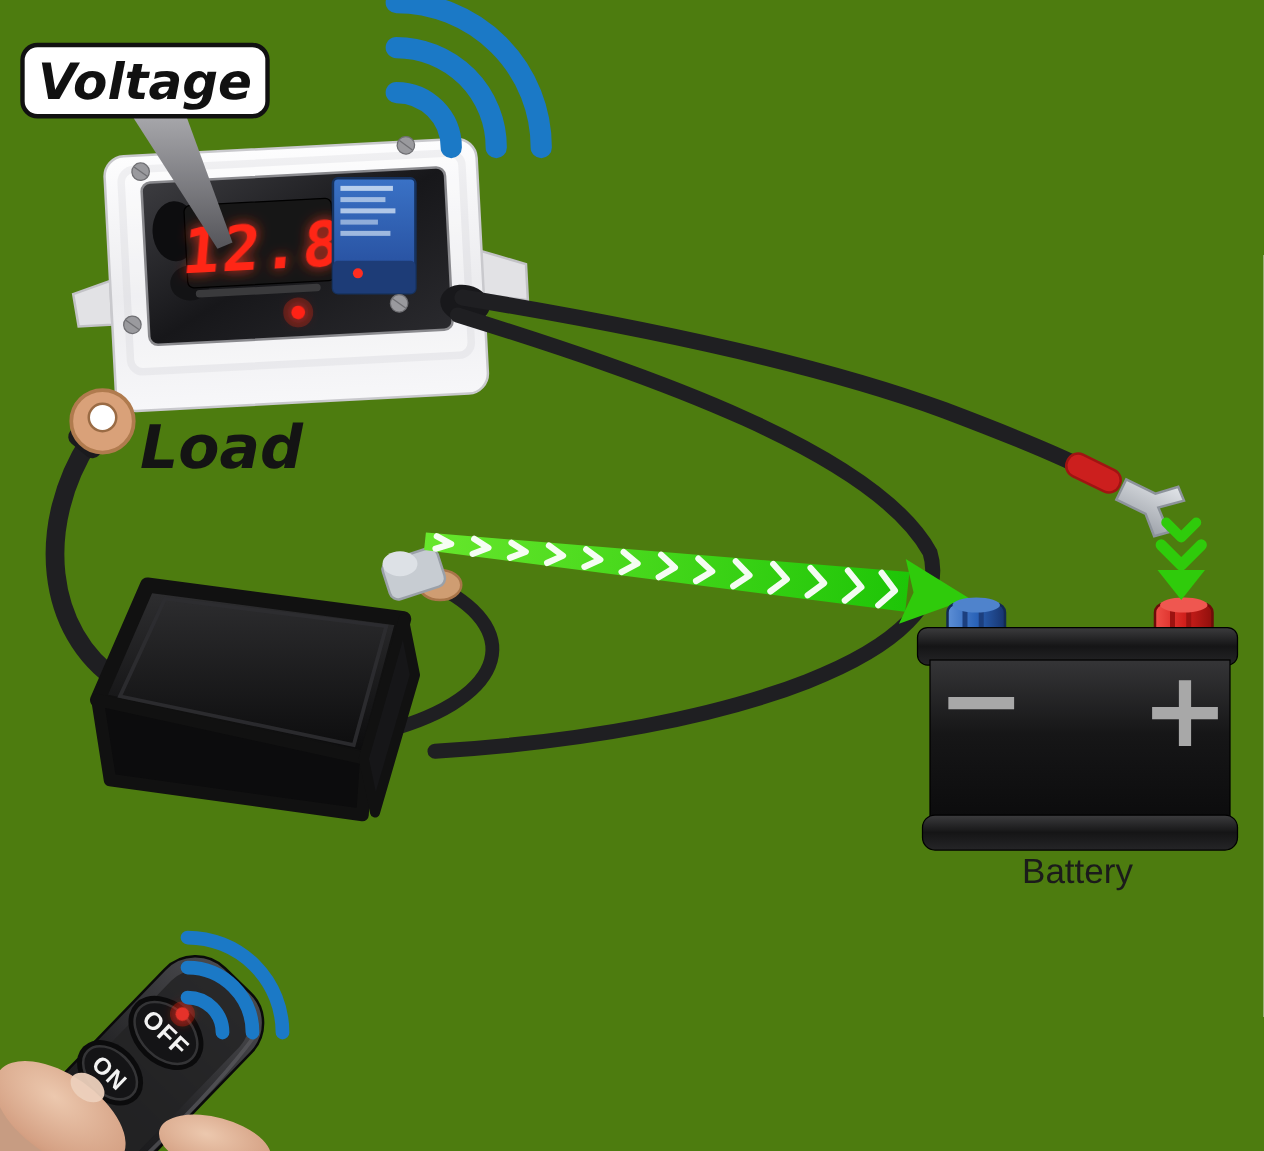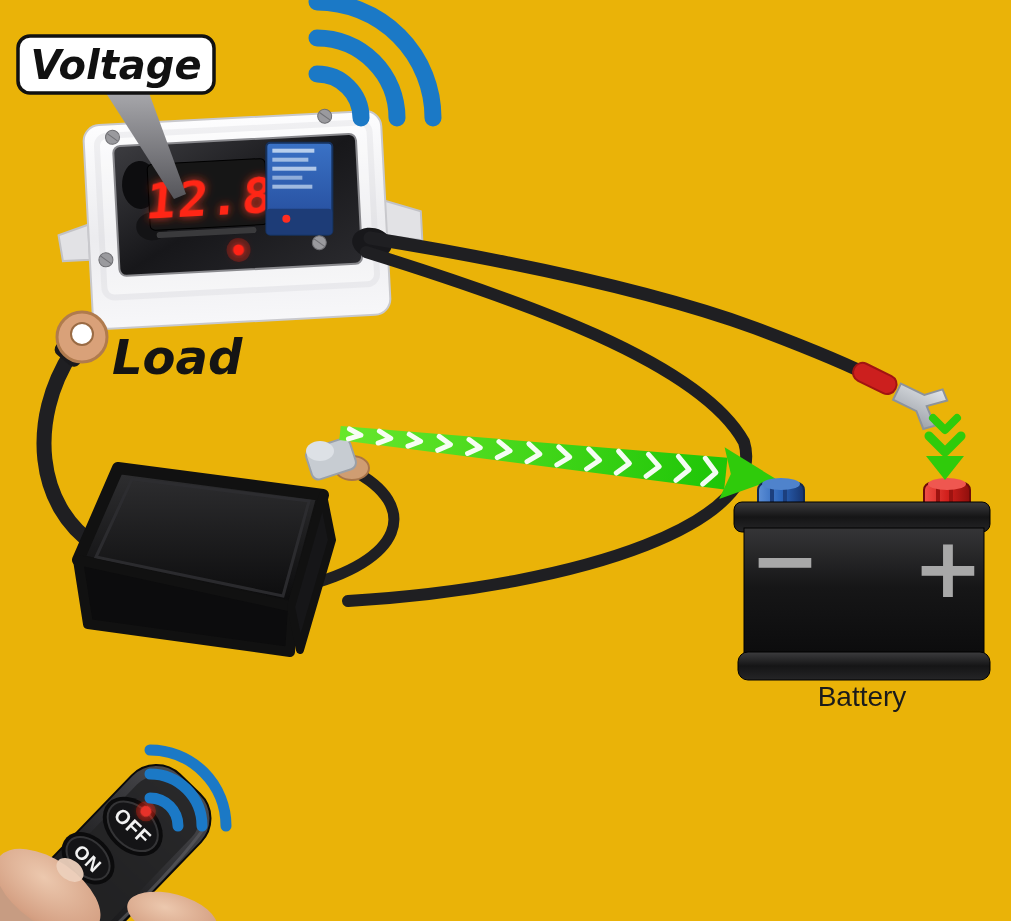--- a/index.html
+++ b/index.html
@@ -1,16 +1,16 @@
 <!DOCTYPE html>
 <html><head>
 <meta charset="utf-8">
 <style>
   html,body{margin:0;padding:0;background:#ffffff;}
-  .canvas{position:relative;width:1011px;height:921px;background:#eab308;overflow:hidden;
+  .canvas{position:relative;width:1011px;height:921px;background:#4d7c0f;overflow:hidden;
           font-family:"Liberation Sans",sans-serif;}
   svg{display:block}
   .callout-text{font-family:"DejaVu Sans",sans-serif;font-style:italic;font-weight:700;
                 font-size:40px;fill:#111;}
   .load-text{font-family:"DejaVu Sans",sans-serif;font-style:italic;font-weight:700;
              font-size:48px;fill:#141414;}
   .battery-text{font-family:"Liberation Sans",sans-serif;font-size:28px;fill:#1b1b1b;}
   .display-text{font-family:"DejaVu Sans Mono",monospace;font-weight:700;font-size:50px;
                 fill:#ff2518;letter-spacing:2px;}
   .sym{font-family:"DejaVu Sans",sans-serif;font-weight:700;font-size:84px;fill:#a8a8a8;}

